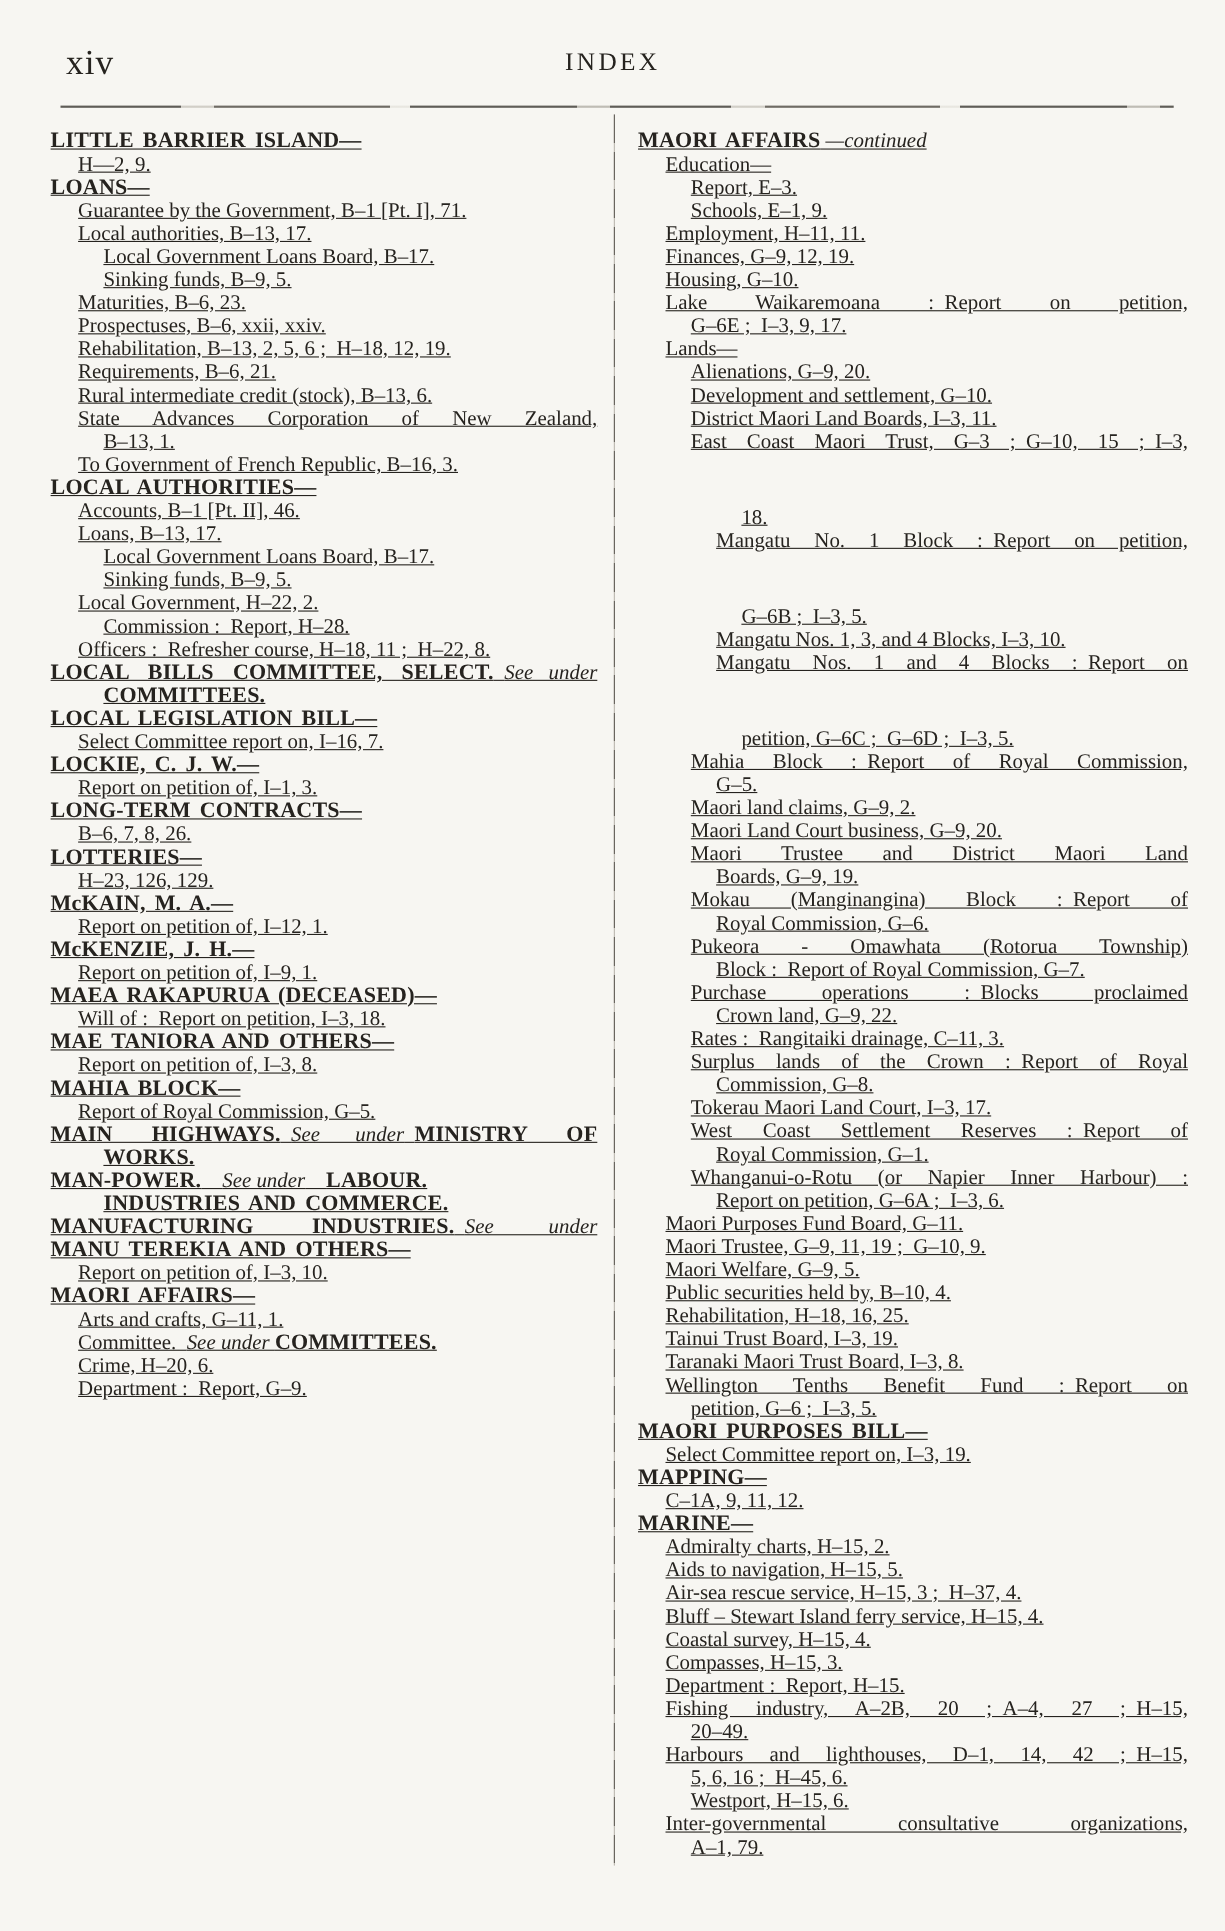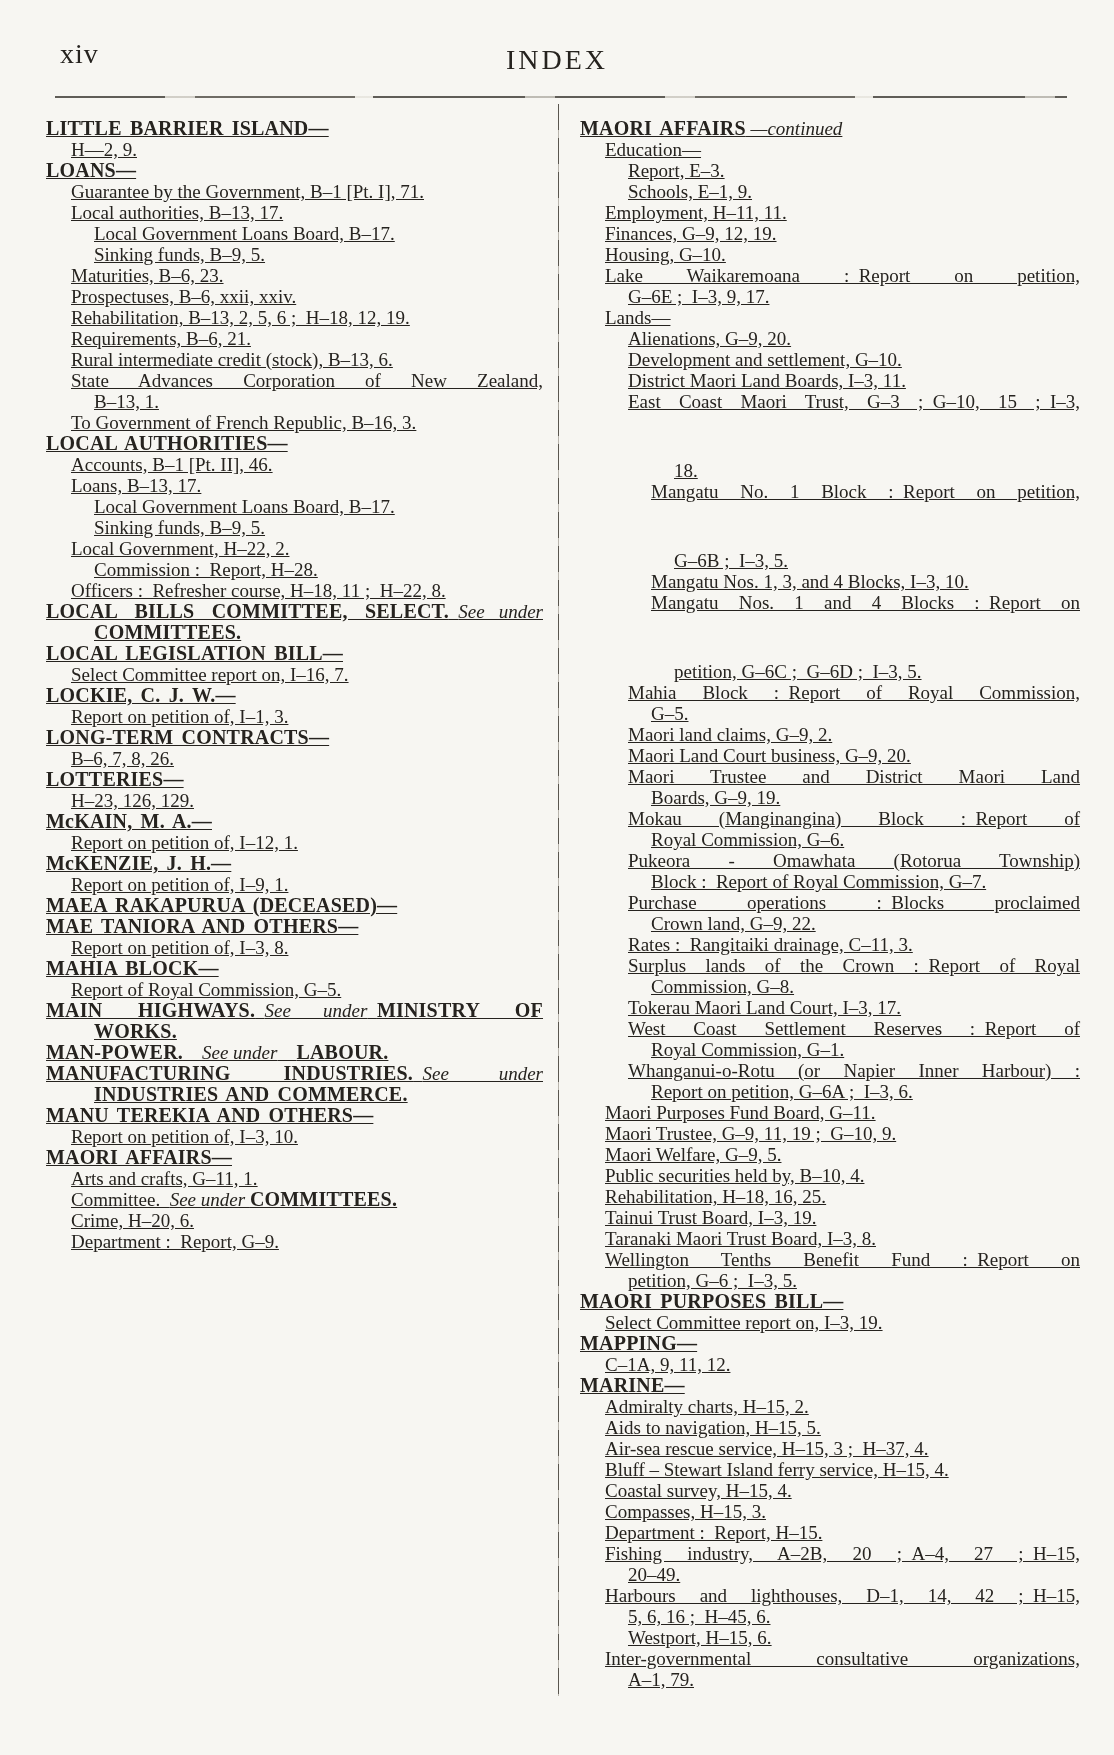--- a/index.html
+++ b/index.html
@@ -7,25 +7,25 @@
   body{
     position:relative;
     width:1114px; height:1755px;
     background:#f7f6f2;
     color:#26231f;
     font-family:"Liberation Serif", serif;
     overflow:hidden;
   }
   .page-number{
     position:absolute; left:60px; top:38px;
-    font-size:28px; letter-spacing:1px;
+    font-size:32px; letter-spacing:1px;
   }
   .header-title{
     position:absolute; left:0; top:44px; width:1114px;
-    text-align:center; font-size:28px; letter-spacing:3px;
+    text-align:center; font-size:23px; letter-spacing:3px;
   }
   .top-rule{
     position:absolute; left:55px; top:96px; width:1012px; height:2px;
     background:repeating-linear-gradient(90deg,
       #45423c 0 110px, #cbc8c0 110px 140px,
       #57534c 140px 300px, #e6e4dd 300px 318px,
       #45423c 318px 470px, #b5b2aa 470px 500px);
     opacity:.85;
   }
   .column-divider{
@@ -112,39 +112,40 @@
     <div class="entry">
       <div class="line ind0"><span class="seg-b">McKAIN, M. A.—</span></div>
       <div class="line ind1"><span class="seg-n">Report on petition of, I–12, 1.</span></div>
     </div>
     <div class="entry">
       <div class="line ind0"><span class="seg-b">McKENZIE, J. H.—</span></div>
       <div class="line ind1"><span class="seg-n">Report on petition of, I–9, 1.</span></div>
     </div>
     <div class="entry">
       <div class="line ind0"><span class="seg-b">MAEA RAKAPURUA (DECEASED)—</span></div>
+      <div class="line ind1"><span class="seg-n">Will of : Report on petition, I–3, 18.</span></div>
     </div>
     <div class="entry">
       <div class="line ind0"><span class="seg-b">MAE TANIORA AND OTHERS—</span></div>
       <div class="line ind1"><span class="seg-n">Report on petition of, I–3, 8.</span></div>
     </div>
     <div class="entry">
       <div class="line ind0"><span class="seg-b">MAHIA BLOCK—</span></div>
       <div class="line ind1"><span class="seg-n">Report of Royal Commission, G–5.</span></div>
     </div>
     <div class="entry">
       <div class="line ind0 just"><span class="seg-b">MAIN HIGHWAYS.</span><span class="seg-n"> </span><span class="seg-i">See under</span><span class="seg-n"> </span><span class="seg-b">MINISTRY OF</span></div>
       <div class="line ind2"><span class="seg-b">WORKS.</span></div>
     </div>
     <div class="entry">
       <div class="line ind0"><span class="seg-b">MAN-POWER.</span><span class="seg-n">  </span><span class="seg-i">See under</span><span class="seg-n">  </span><span class="seg-b">LABOUR.</span></div>
     </div>
     <div class="entry">
+      <div class="line ind2"><span class="seg-b">INDUSTRIES AND COMMERCE.</span></div>
       <div class="line ind0 just"><span class="seg-b">MANUFACTURING INDUSTRIES.</span><span class="seg-n"> </span><span class="seg-i">See under</span></div>
-      <div class="line ind2"><span class="seg-b">INDUSTRIES AND COMMERCE.</span></div>
     </div>
     <div class="entry">
       <div class="line ind0"><span class="seg-b">MANU TEREKIA AND OTHERS—</span></div>
       <div class="line ind1"><span class="seg-n">Report on petition of, I–3, 10.</span></div>
     </div>
     <div class="entry">
       <div class="line ind0"><span class="seg-b">MAORI AFFAIRS—</span></div>
       <div class="line ind1"><span class="seg-n">Arts and crafts, G–11, 1.</span></div>
       <div class="line ind1"><span class="seg-n">Committee. </span><span class="seg-i">See under </span><span class="seg-b">COMMITTEES.</span></div>
       <div class="line ind1"><span class="seg-n">Crime, H–20, 6.</span></div>

